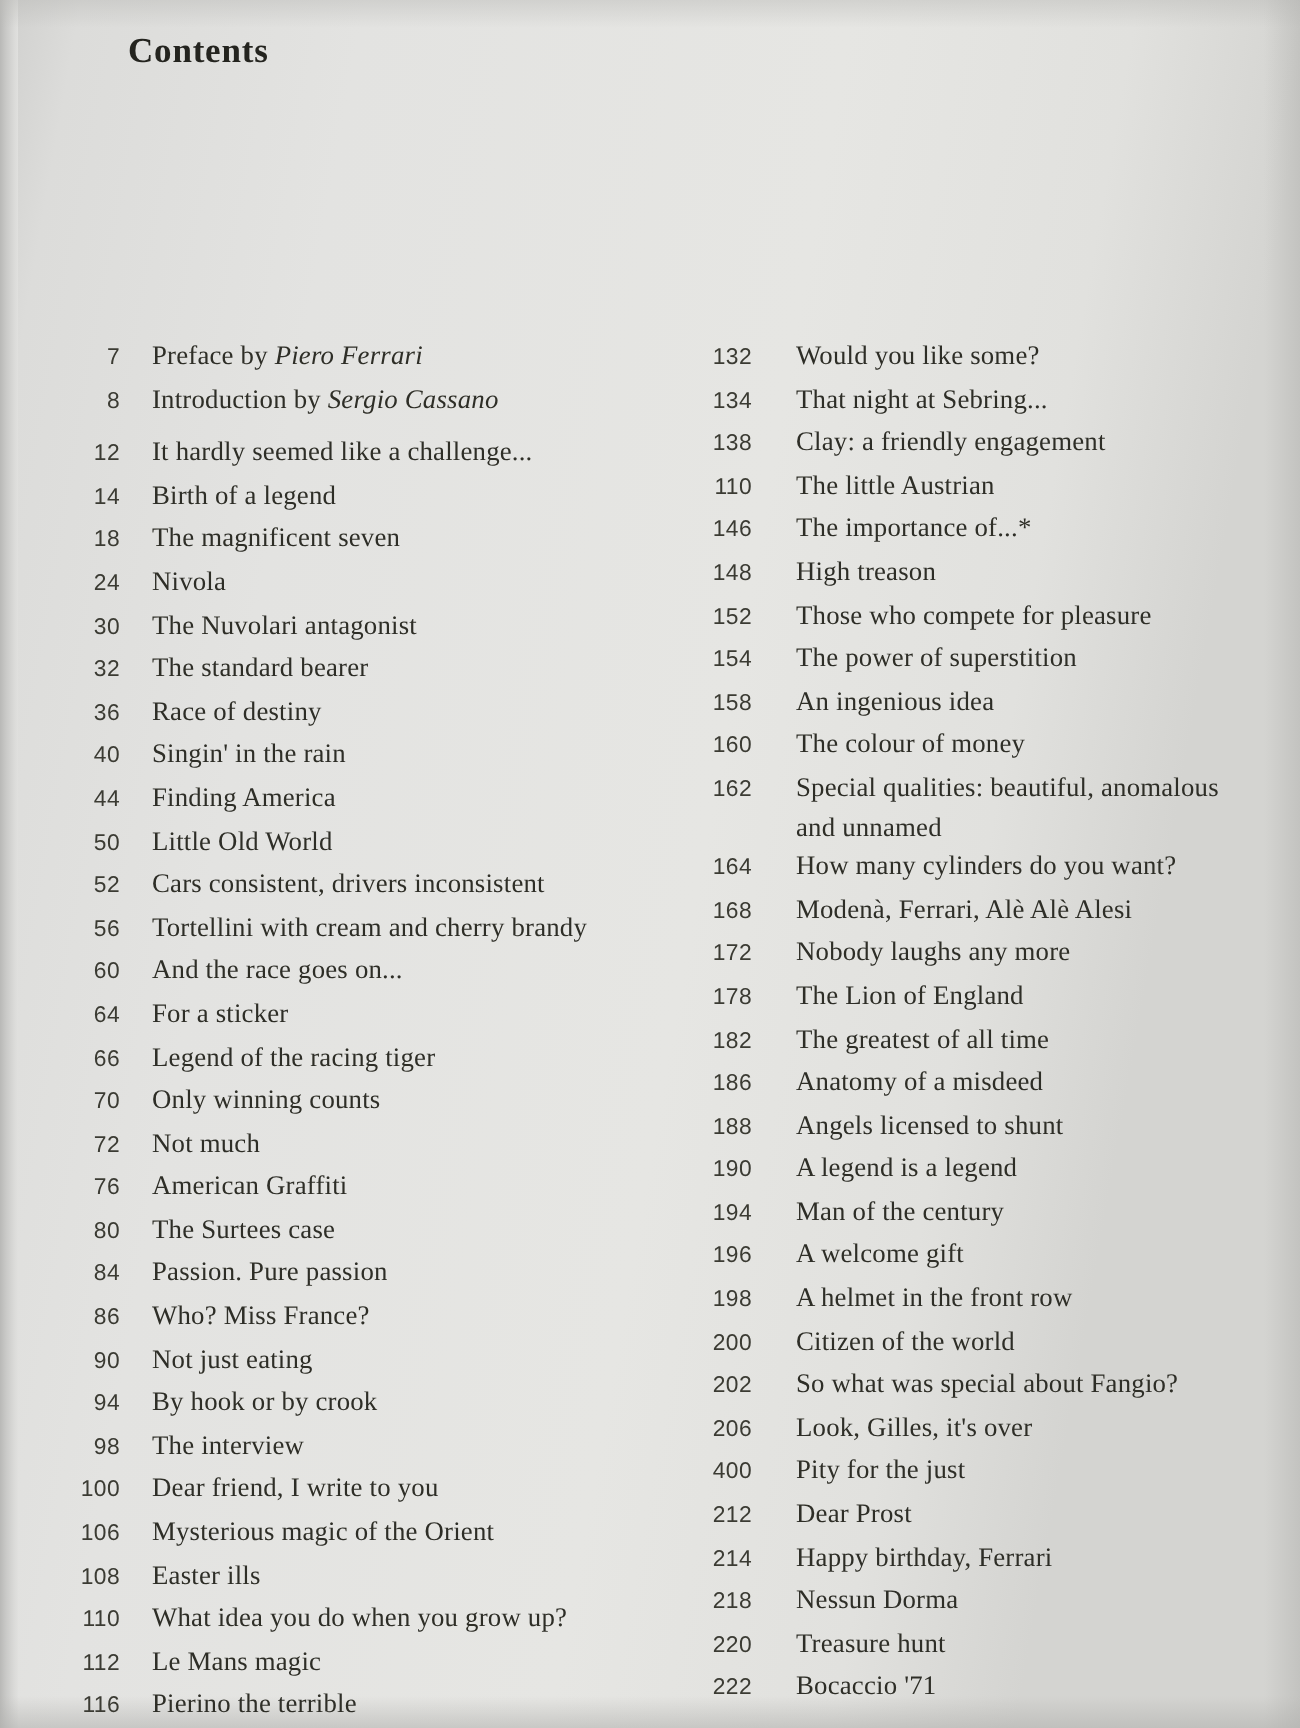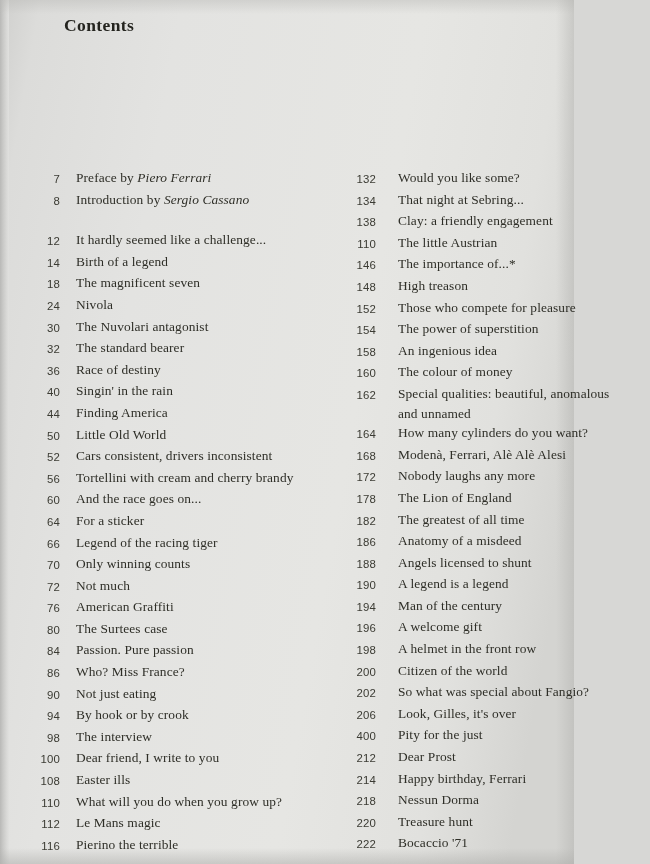--- a/index.html
+++ b/index.html
@@ -10,21 +10,21 @@
     width: 650px;
     height: 864px;
     overflow: hidden;
     background: #d7d7d5;
     font-family: "Liberation Serif", "DejaVu Serif", serif;
   }
 
   
   .page {
     position: relative;
-    width: 574px;
+    width: 650px;
     height: 864px;
     box-sizing: border-box;
     background:
       linear-gradient(100deg,
         #cfcfcd 0px,
         #dcdcda 40px,
         #e3e3e1 180px,
         #e6e6e3 420px,
         #e1e1de 560px,
         #d4d4d1 650px);
@@ -81,21 +81,21 @@
   .col-left  { width: 320px; padding-left: 12px; box-sizing: border-box; }
   .col-right { width: 330px; padding-left: 12px; box-sizing: border-box; }
 
   .entry {
     display: flex;
     align-items: flex-start;
     line-height: 19.6px;
     color: #33332c;
     font-size: 13.4px;
   }
-  .entry.gap { margin-top: 19px; }
+  .entry.gap { margin-top: 5px; }
 
   .pg {
     width: 48px;
     flex: 0 0 48px;
     text-align: right;
     font-family: "Liberation Sans", "DejaVu Sans", sans-serif;
     font-size: 11.4px;
     color: #3b3b33;
     padding-top: 2px;
     letter-spacing: 0.2px;
@@ -229,26 +229,30 @@
         </div>
         <div class="entry">
           <span class="pg">98</span>
           <span class="ttl"><span>The interview</span></span>
         </div>
         <div class="entry">
           <span class="pg">100</span>
           <span class="ttl"><span>Dear friend, I write to you</span></span>
         </div>
         <div class="entry">
+          <span class="pg">106</span>
+          <span class="ttl"><span>Mysterious magic of the Orient</span></span>
+        </div>
+        <div class="entry">
           <span class="pg">108</span>
           <span class="ttl"><span>Easter ills</span></span>
         </div>
         <div class="entry">
           <span class="pg">110</span>
-          <span class="ttl"><span>What will you do when you grow up?</span></span>
+          <span class="ttl"><span>What idea you do when you grow up?</span></span>
         </div>
         <div class="entry">
           <span class="pg">112</span>
           <span class="ttl"><span>Le Mans magic</span></span>
         </div>
         <div class="entry">
           <span class="pg">116</span>
           <span class="ttl"><span>Pierino the terrible</span></span>
         </div>
       </div>

